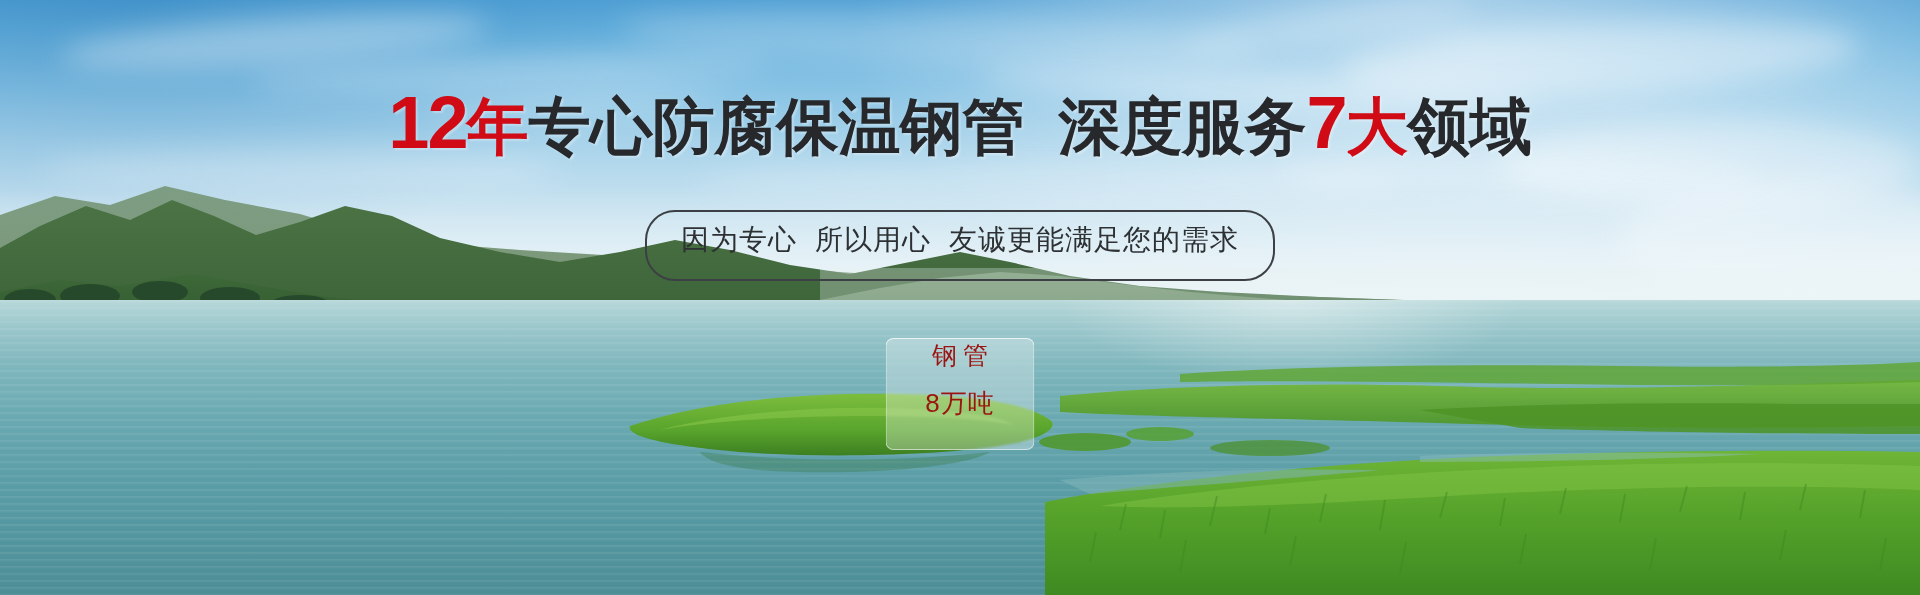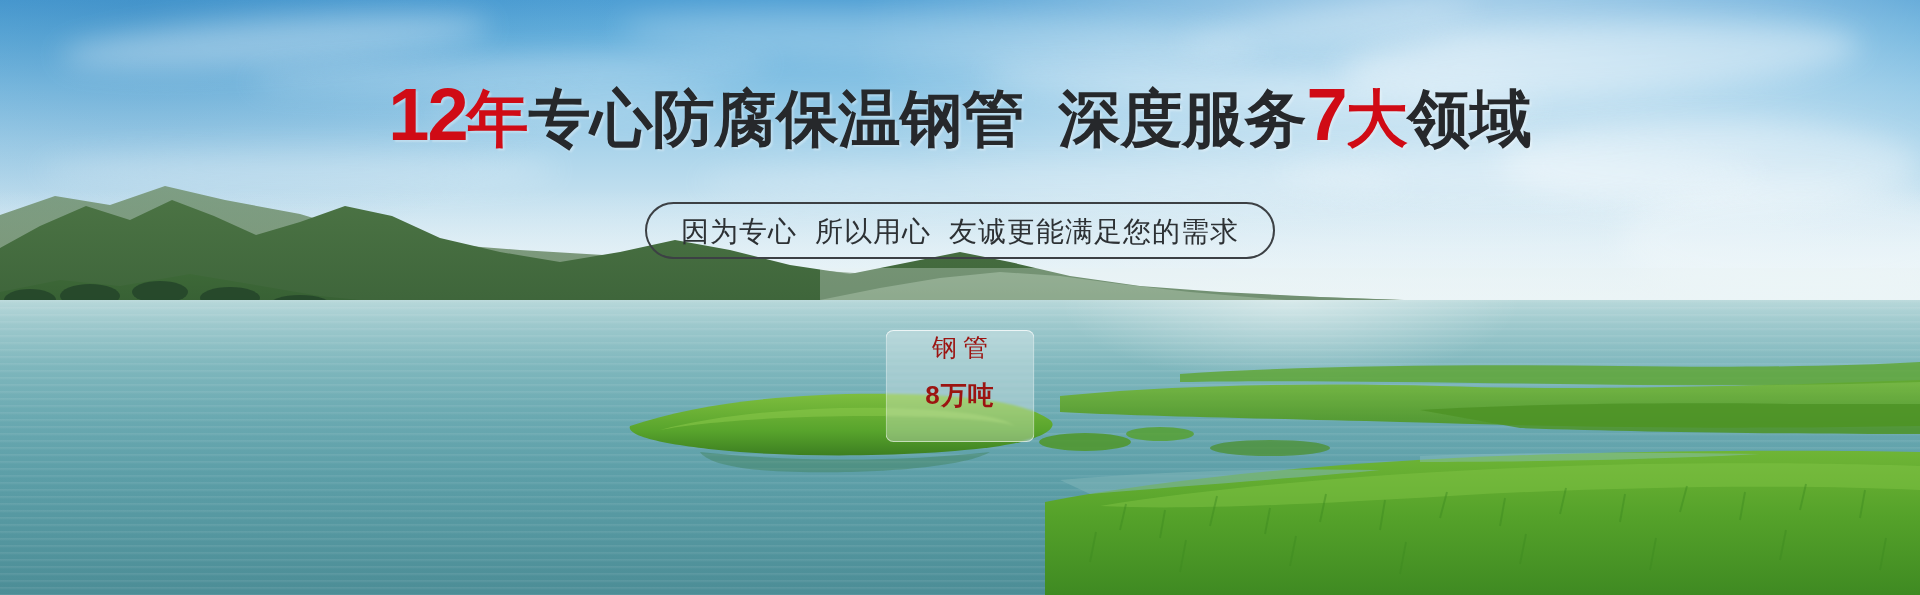--- a/index.html
+++ b/index.html
@@ -122,21 +122,21 @@
         rgba(255,255,255,0.45) 0%, rgba(255,255,255,0.0) 70%);
   }
 
   
   .foreground { position:absolute; left:0; top: 330px; width:1920px; height: 265px; }
   .foreground svg { display:block; }
 
   
   .content {
     position: absolute;
-    left: 0; top: 0;
+    left: 0; top: 8px;
     width: 1920px; height: 438px;
   }
 
   .headline {
     position: absolute;
     top: 78px;
     left: 0;
     width: 1920px;
     text-align: center;
     white-space: nowrap;
@@ -156,21 +156,21 @@
   .headline .red {
     color: #d00b15;
   }
   .headline .gap { display:inline-block; width: 34px; }
 
   .subtitle-pill {
     position: absolute;
     top: 202px;
     left: 50%;
     transform: translateX(-50%);
-    padding: 9px 34px 6px 34px;
+    padding: 9px 34px 20px 34px;
     border: 2px solid #3c4044;
     border-radius: 30px;
     font-size: 28px;
     letter-spacing: 1px;
     color: #2d3134;
     white-space: nowrap;
     background: transparent;
   }
   .subtitle-pill .sp { display:inline-block; width: 18px; }
 
@@ -200,21 +200,21 @@
     color: #9c1411;
     letter-spacing: 6px;
     text-indent: 6px;
     margin-bottom: 14px;
     font-weight: 400;
   }
   .card-value {
     font-size: 26px;
     color: #9c1411;
     letter-spacing: 1px;
-    font-weight: 700;
+    font-weight: 400;
   }
   .card-value sup {
     font-size: 15px;
     vertical-align: super;
   }
 </style>
 </head>
 <body>
 
 <div class="banner">

